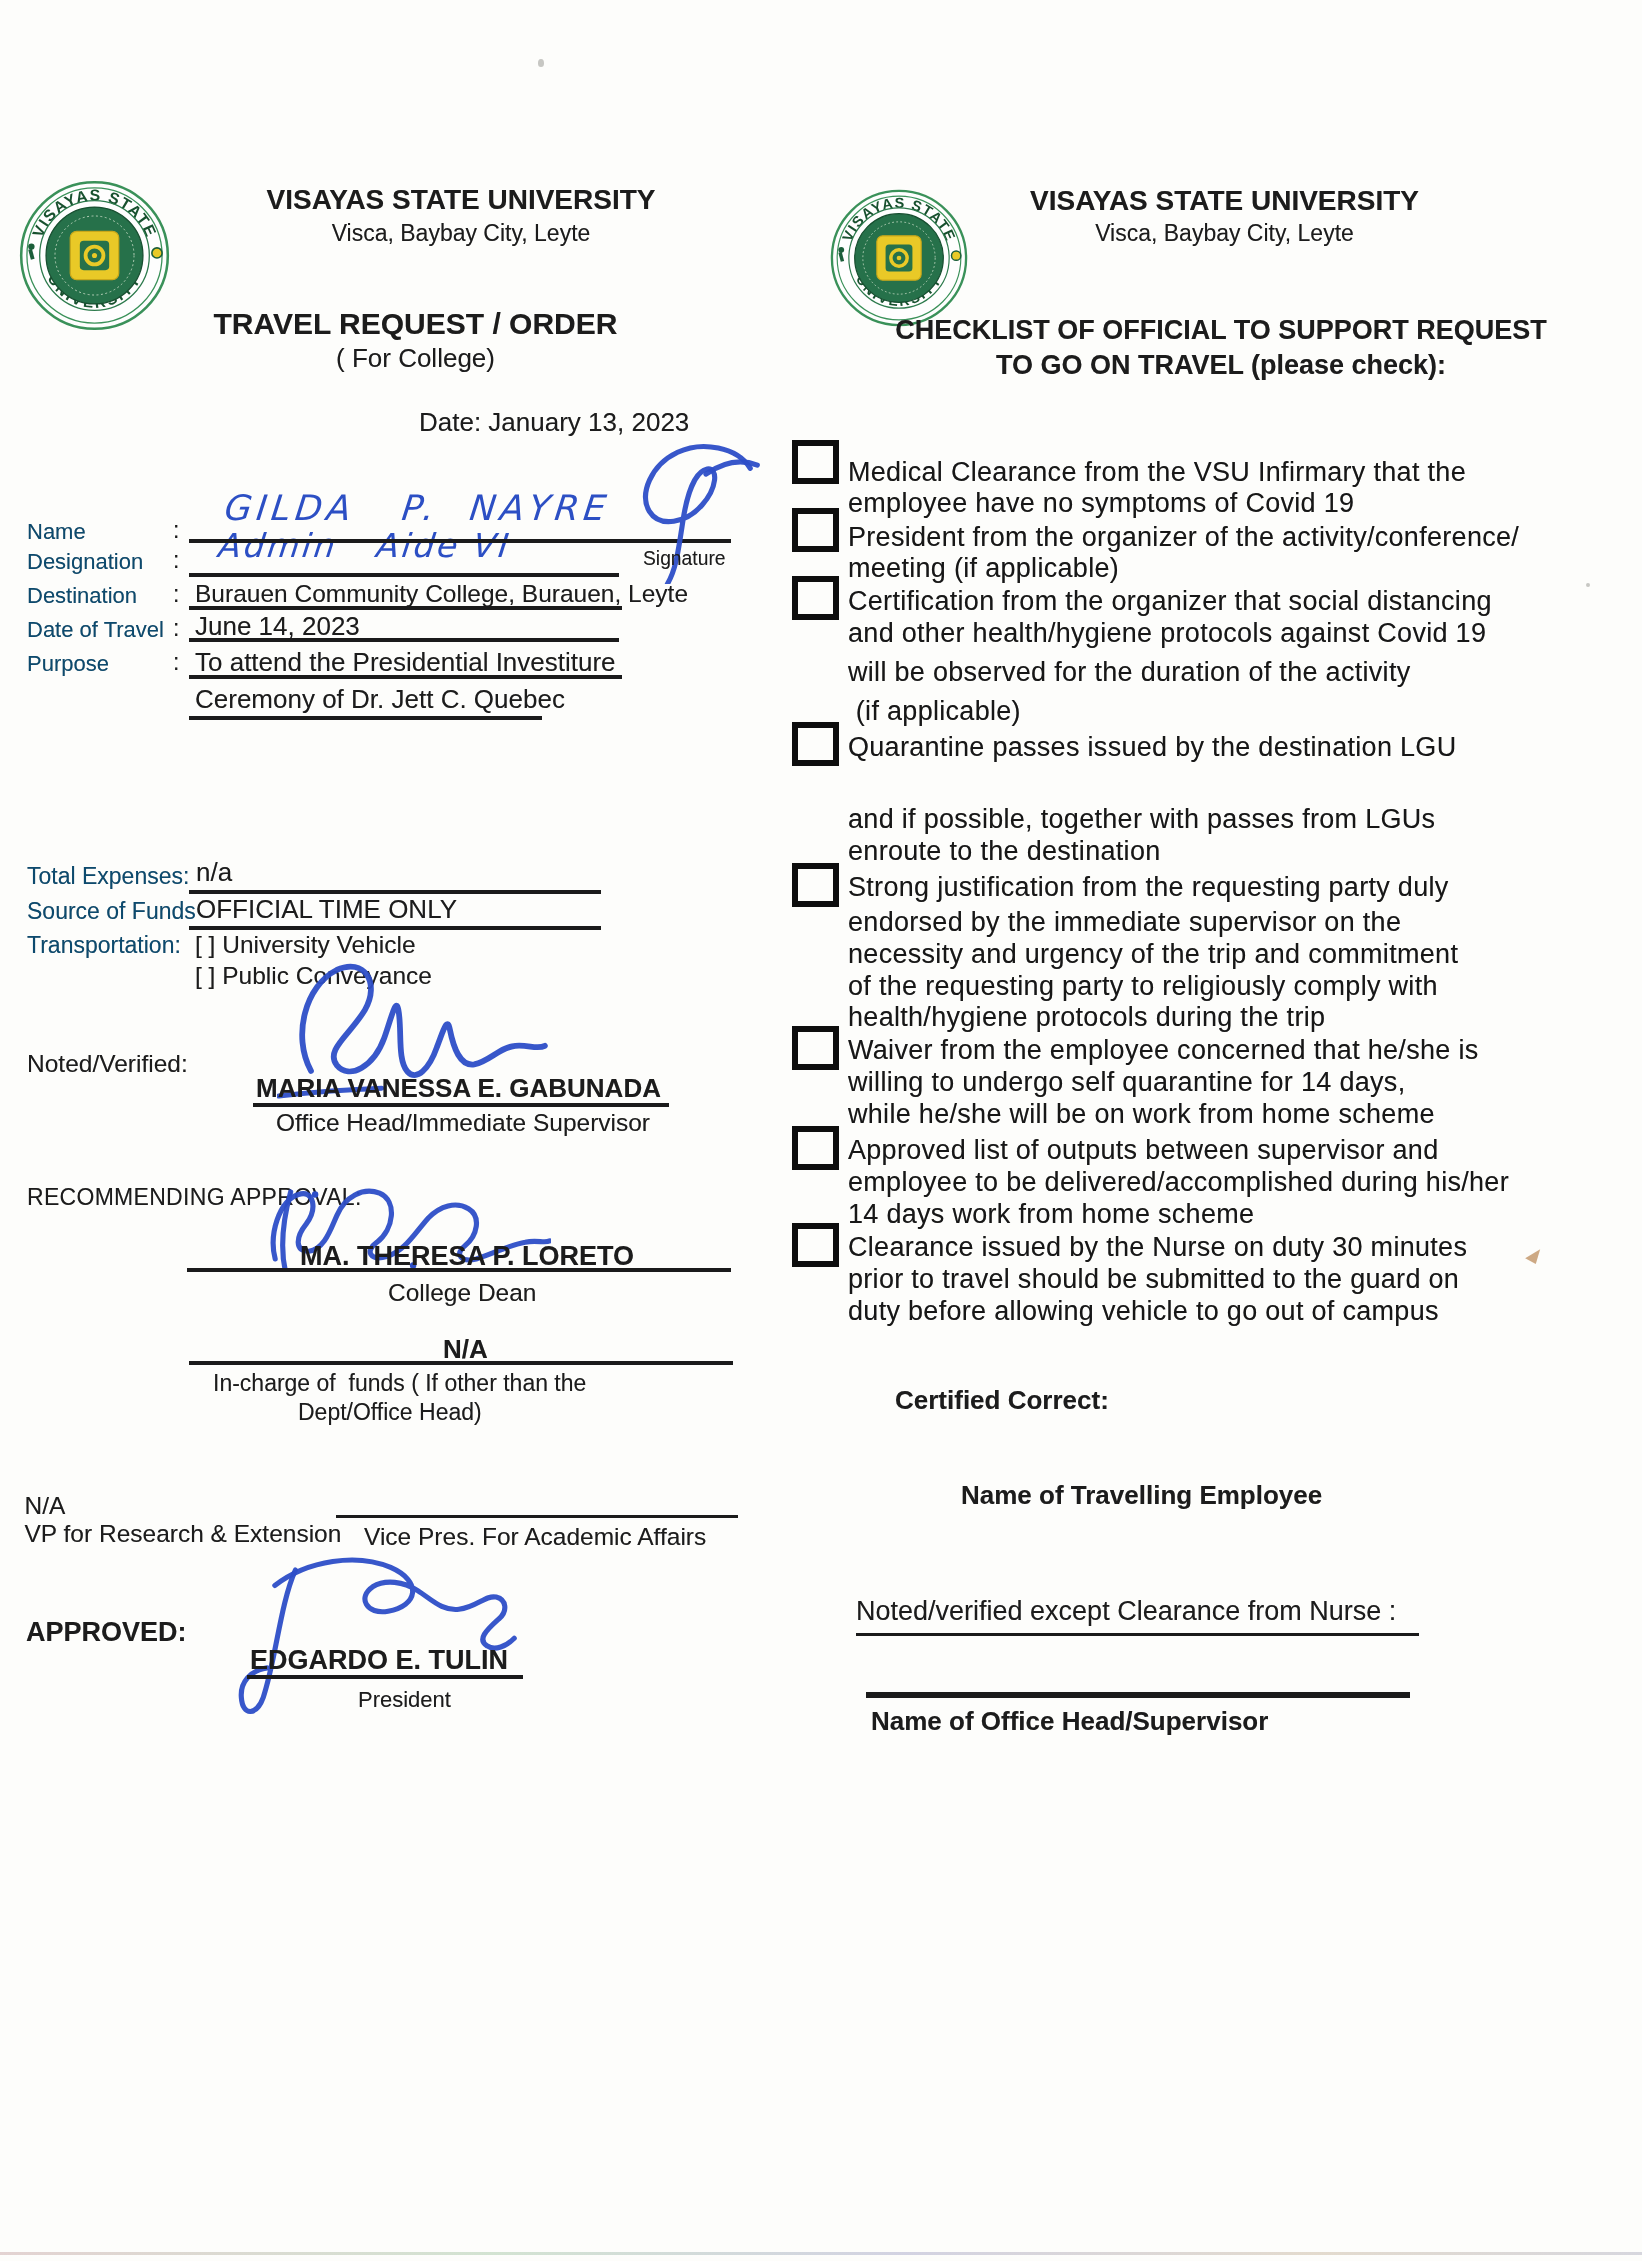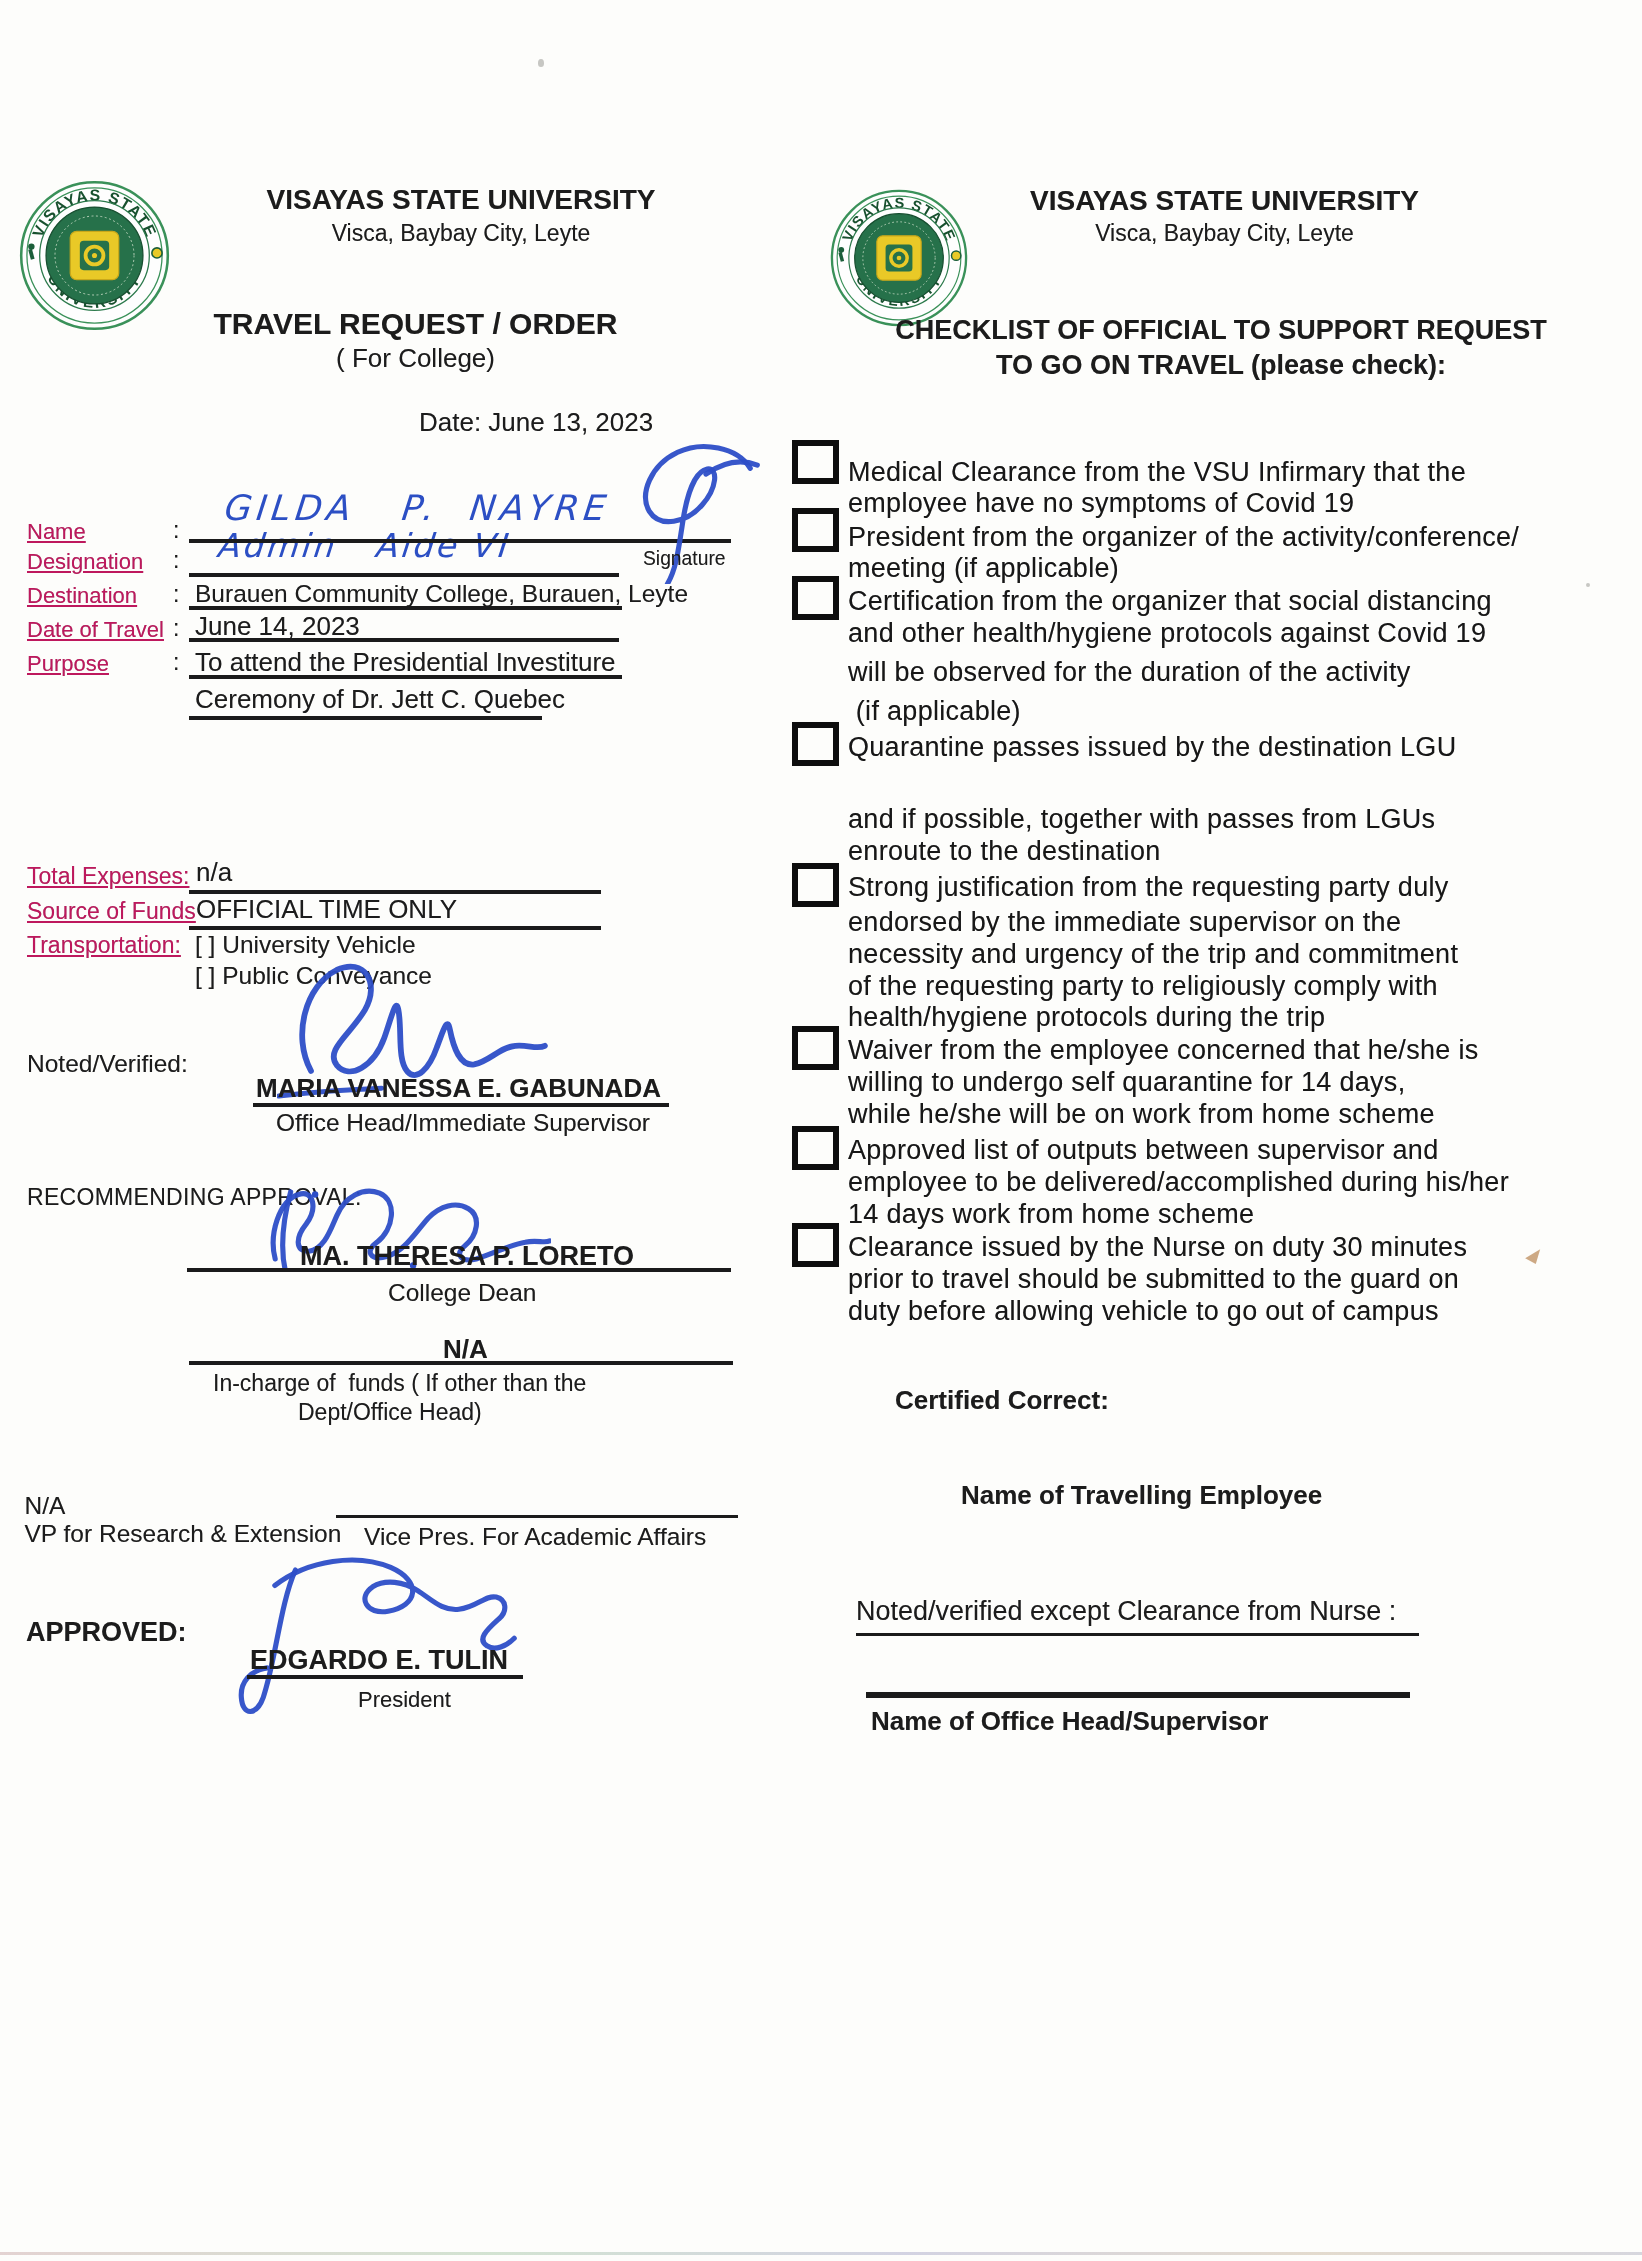--- a/index.html
+++ b/index.html
@@ -10,21 +10,21 @@
   .ctr{text-align:center;white-space:normal;}
   .t{text-shadow:0 0 0.6px rgba(30,30,30,.35);}
   .rule{position:absolute;background:#1b1b1b;height:3.9px;}
   .hw{position:absolute;color:#2c4fc4;font-family:"DejaVu Sans",sans-serif;
       font-style:italic;white-space:pre;transform:skewX(-7deg);}
   .cl{position:absolute;left:848px;font-size:27px;letter-spacing:0.3px;
       white-space:pre;color:#171717;text-shadow:0 0 0.6px rgba(30,30,30,.4);}
   .cb{position:absolute;left:792px;width:35px;height:32px;border:6.4px solid #0e0e0e;background:transparent;}
   .sig{position:absolute;}
   .sig path{fill:none;stroke:#2d4ec7;stroke-width:8;stroke-linecap:round;stroke-linejoin:round;opacity:.95;}
-  .lbl{font-size:23px;color:#be185d;text-decoration:underline;}
+  .lbl{font-size:23px;color:#0c4a6e;}
   .scanline{position:absolute;left:0;top:2252px;width:1643px;height:2.6px;opacity:.5;
     background:linear-gradient(90deg,#c9a8a8,#a8c9a8 30%,#a8a8c9 55%,#c9b8a0 80%,#b0b0c0);}
   .speck{position:absolute;background:#9a9a96;border-radius:50%;opacity:.55;}
   .cursor-mark{position:absolute;width:0;height:0;border-left:9px solid transparent;
     border-right:3.2px solid transparent;border-bottom:15.5px solid #c49a6e;transform:rotate(28deg);opacity:.85;}
   .sealtxt{font-family:"Liberation Sans",sans-serif;font-weight:bold;fill:#18512f;}
 </style>
 </head>
 <body>
 
@@ -48,21 +48,21 @@
     <rect x="82" y="82" width="76" height="76" rx="10" fill="#e9c927" stroke="#c9a81a" stroke-width="2"></rect>
     <rect x="97" y="97" width="46" height="46" rx="6" fill="#26714a"></rect>
     <circle cx="120" cy="120" r="14" fill="none" stroke="#e9c927" stroke-width="6"></circle>
     <circle cx="120" cy="120" r="4" fill="#e9c927"></circle>
   </svg>
 
   <div class="a b ctr t" style="left:213px;top:184px;width:496px;font-size:28px">VISAYAS STATE UNIVERSITY</div>
   <div class="a ctr t" style="left:213px;top:220px;width:496px;font-size:23px">Visca, Baybay City, Leyte</div>
   <div class="a b ctr t" style="left:193px;top:307px;width:445px;font-size:30px">TRAVEL REQUEST / ORDER</div>
   <div class="a ctr t" style="left:193px;top:343px;width:445px;font-size:26px">( For College)</div>
-  <div class="a t" style="left:419px;top:407px;font-size:26px">Date: June 13, 2023</div>
+  <div class="a t" style="left:419px;top:407px;font-size:26px">Date: January 13, 2023</div>
 
   <div class="a lbl t" style="left:27px;top:519px;font-size:22px">Name</div>
   <div class="a lbl t" style="left:27px;top:549px;font-size:22px">Designation</div>
   <div class="a lbl t" style="left:27px;top:583px;font-size:22px">Destination</div>
   <div class="a lbl t" style="left:27px;top:617px;font-size:22px">Date of Travel</div>
   <div class="a lbl t" style="left:27px;top:651px;font-size:22px">Purpose</div>
   <div class="a t" style="left:173px;top:517px;font-size:23px">:</div>
   <div class="a t" style="left:173px;top:547px;font-size:23px">:</div>
   <div class="a t" style="left:173px;top:581px;font-size:23px">:</div>
   <div class="a t" style="left:173px;top:615px;font-size:23px">:</div>

